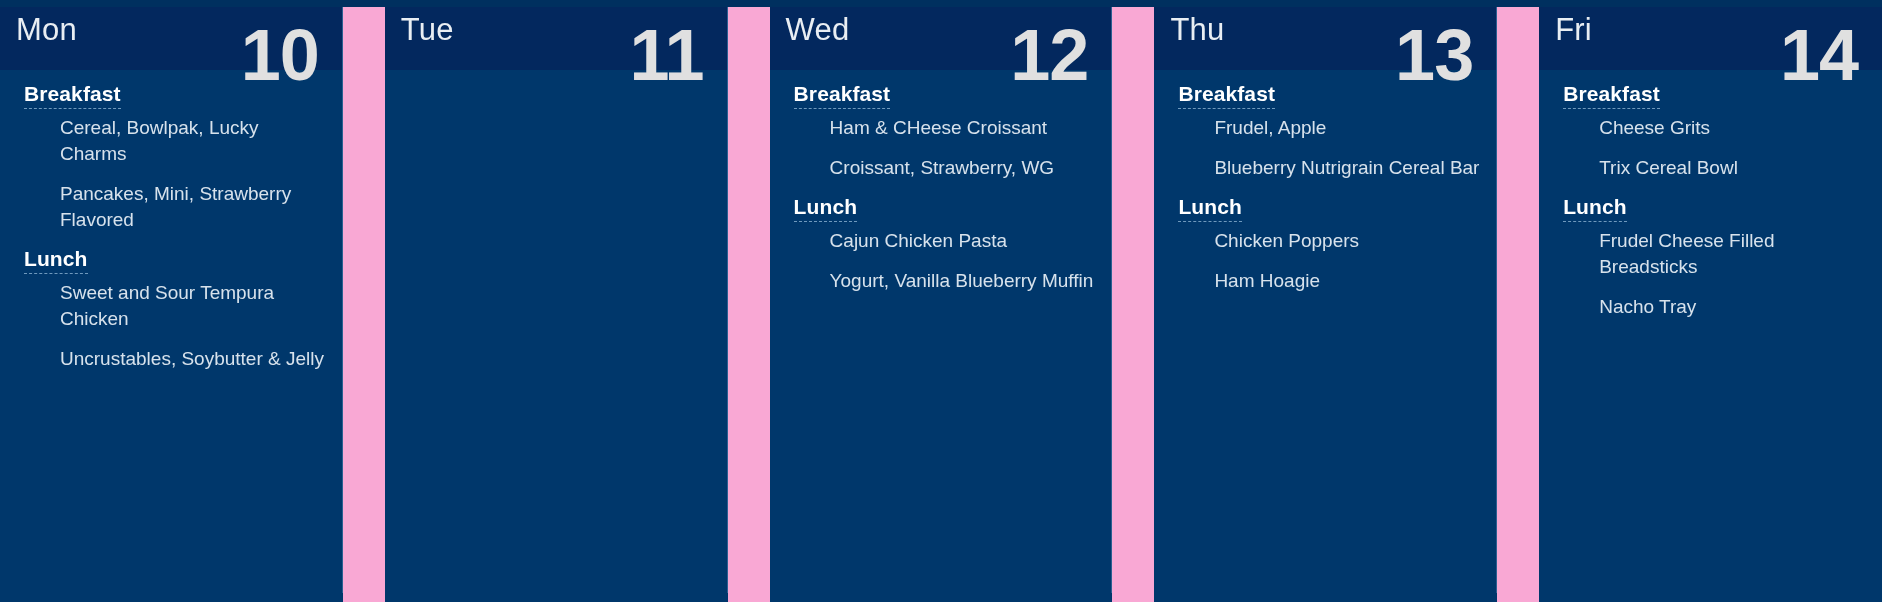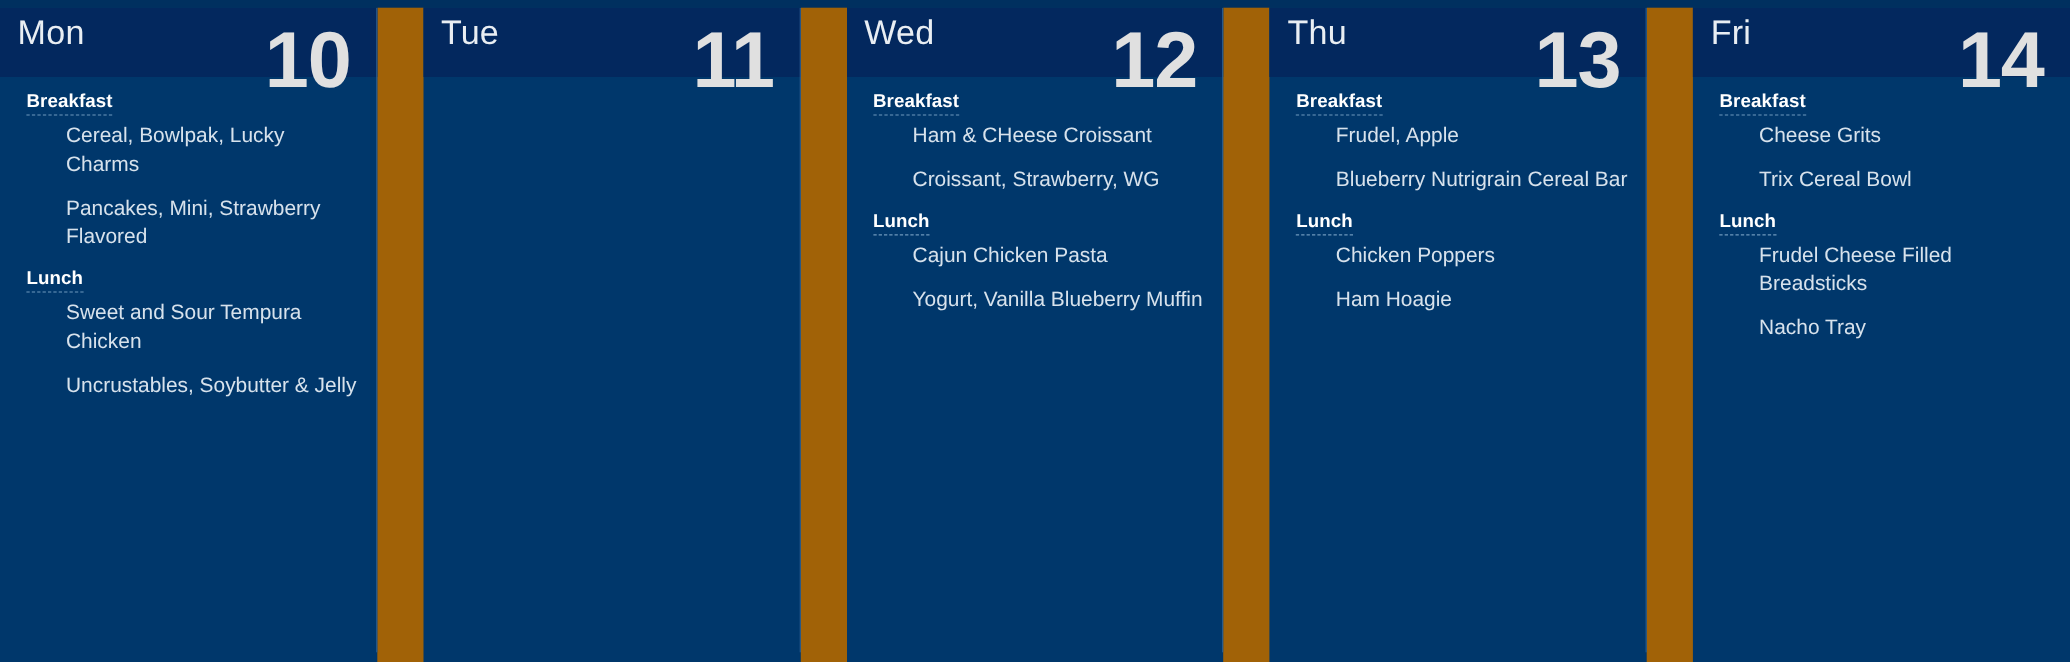--- a/index.html
+++ b/index.html
@@ -9,21 +9,21 @@
     height: 602px;
     overflow: hidden;
     background: #00305f;
     font-family: "Liberation Sans", sans-serif;
   }
 
   #calendar {
     position: relative;
     width: 1882px;
     height: 602px;
-    background: #a16207;
+    background: #f9a8d4;
     display: flex;
     gap: 42px;
   }
 
   
   #top-strip {
     position: absolute;
     top: 0; left: 0;
     width: 1882px;
     height: 7px;
@@ -88,21 +88,21 @@
     top: 82px;
     left: 0;
     width: 100%;
     padding: 0 14px 0 24px;
     z-index: 2;
   }
 
   .meal-block { margin-bottom: 14px; }
 
   .meal-title {
-    font-size: 17px;
+    font-size: 21px;
     font-weight: 700;
     color: #ffffff;
     letter-spacing: 0.1px;
     display: inline-block;
     border-bottom: 1px dashed #6f99bd;
     padding-bottom: 2px;
     margin-bottom: 6px;
   }
 
   .meal-items { list-style: none; }

